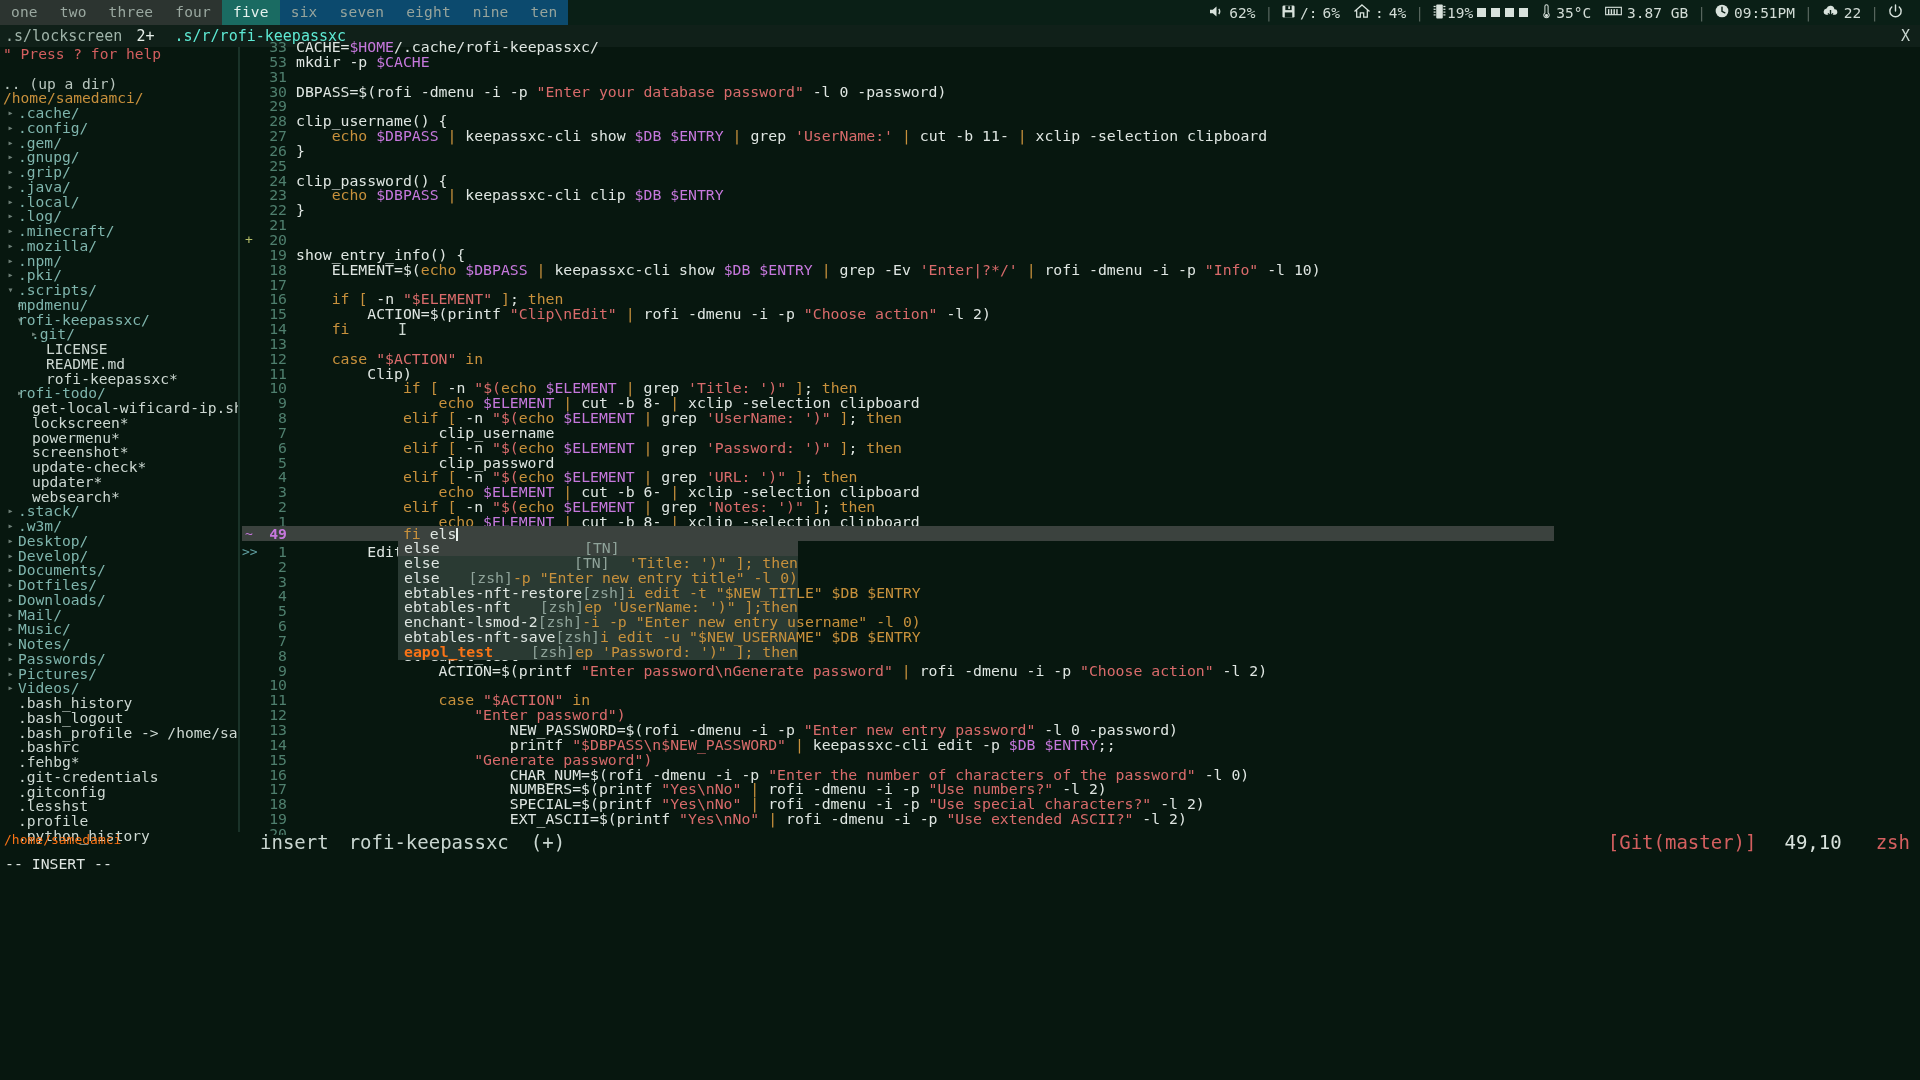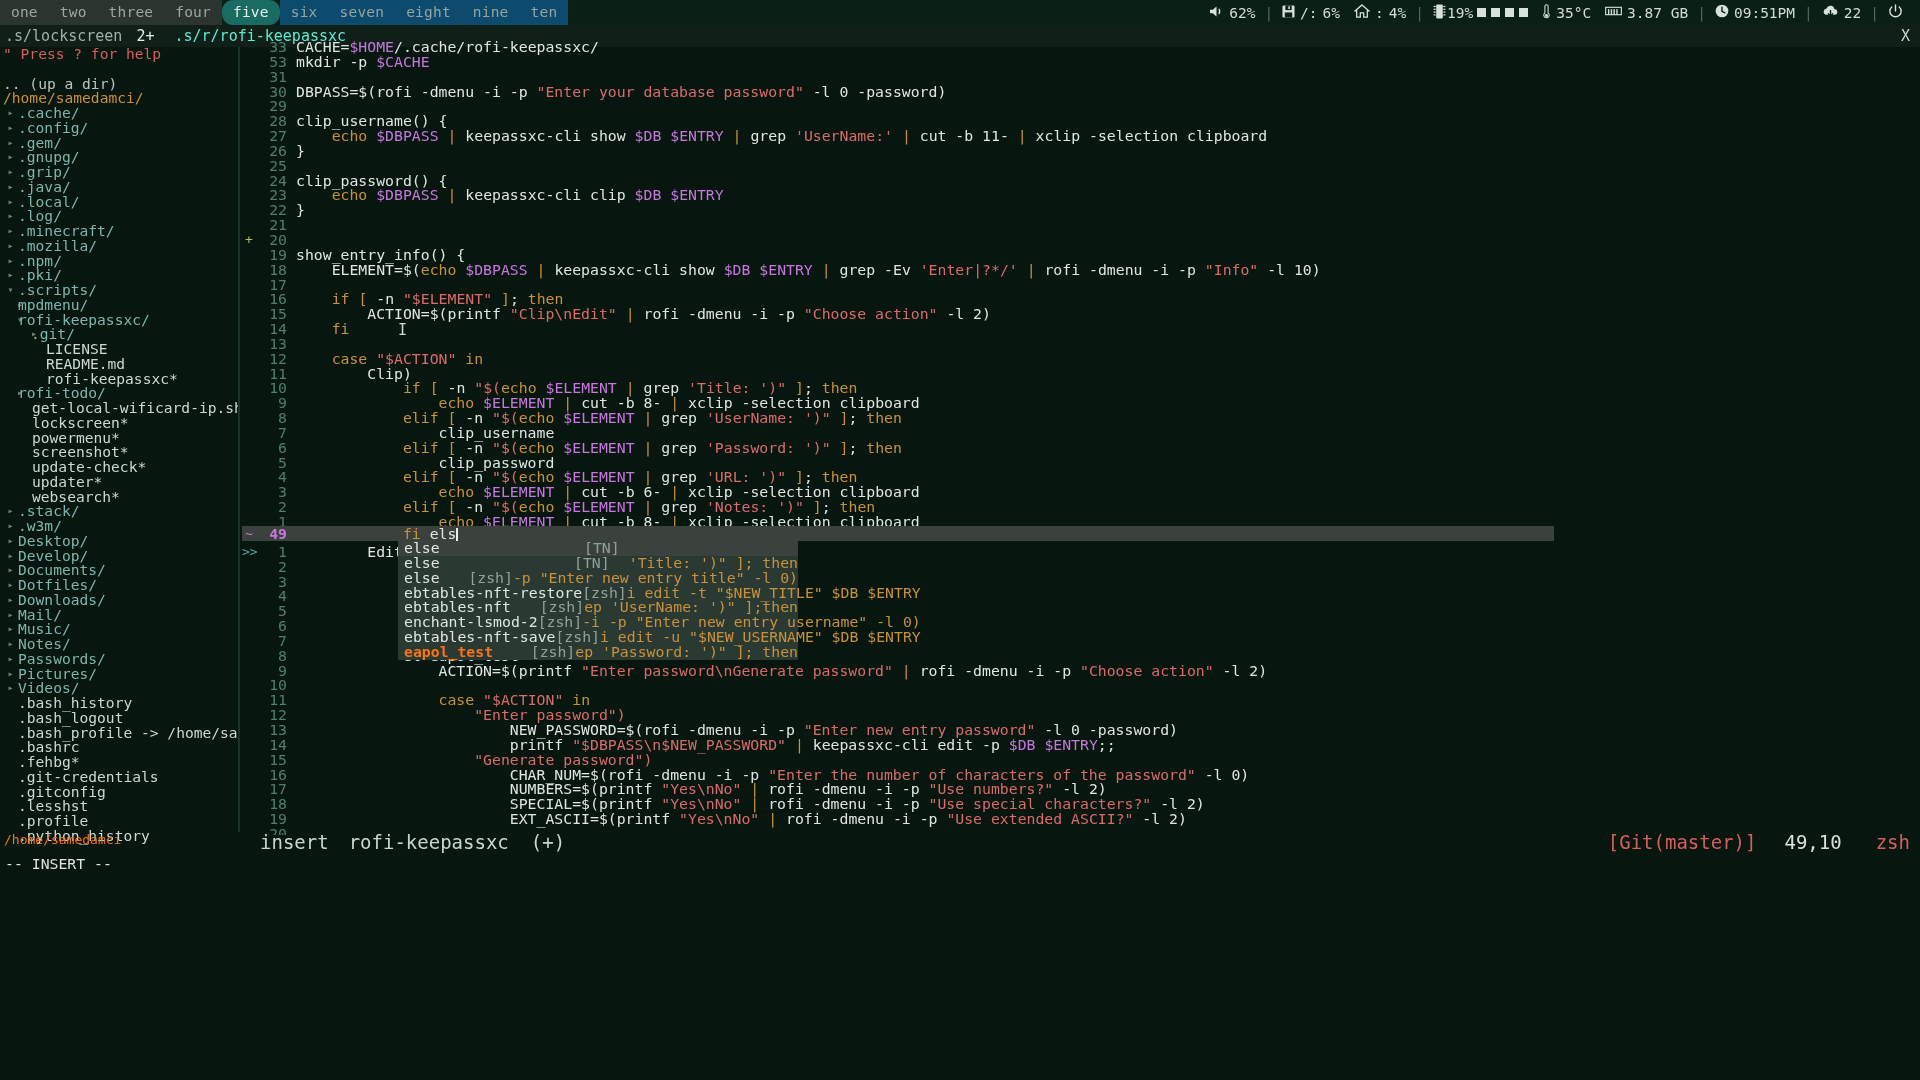--- a/index.html
+++ b/index.html
@@ -16,21 +16,21 @@
     position:absolute; left:0; top:0; width:1920px; height:25px;
     background:#0a1f16; display:flex; align-items:center;
     font-size:14.5px; color:#c8d3cc;
   }
   .wstabs { display:flex; align-items:center; height:25px; }
   .wstab {
     padding:0 11px; height:25px; line-height:25px;
     font-size:14.5px; color:#9aa8a0; background:#2c3430;
     letter-spacing:0.2px;
   }
-  .wstab.active { background:#1a6b62; color:#e6f2ee;border-radius:11px; }
+  .wstab.active { background:#1a6b62; color:#e6f2ee; }
   .wstab.empty { background:#0c4a6e; color:#97a49c; }
   .topbar-right {
     margin-left:auto; display:flex; align-items:center;
     gap:0px; padding-right:10px; font-size:14.5px; color:#d2dcd6;
   }
   .tr-seg { display:flex; align-items:center; gap:5px; padding:0 7px; white-space:nowrap;justify-content:flex-end; }
   .tr-sep { color:#56655d; padding:0 2px; }
   .ico { display:inline-block; line-height:1; }
   .bat-blocks { display:flex; gap:5px; align-items:center; margin-left:3px; }
   .bat-blocks i { width:9px; height:9px; background:#d8e2dc; display:block; }

